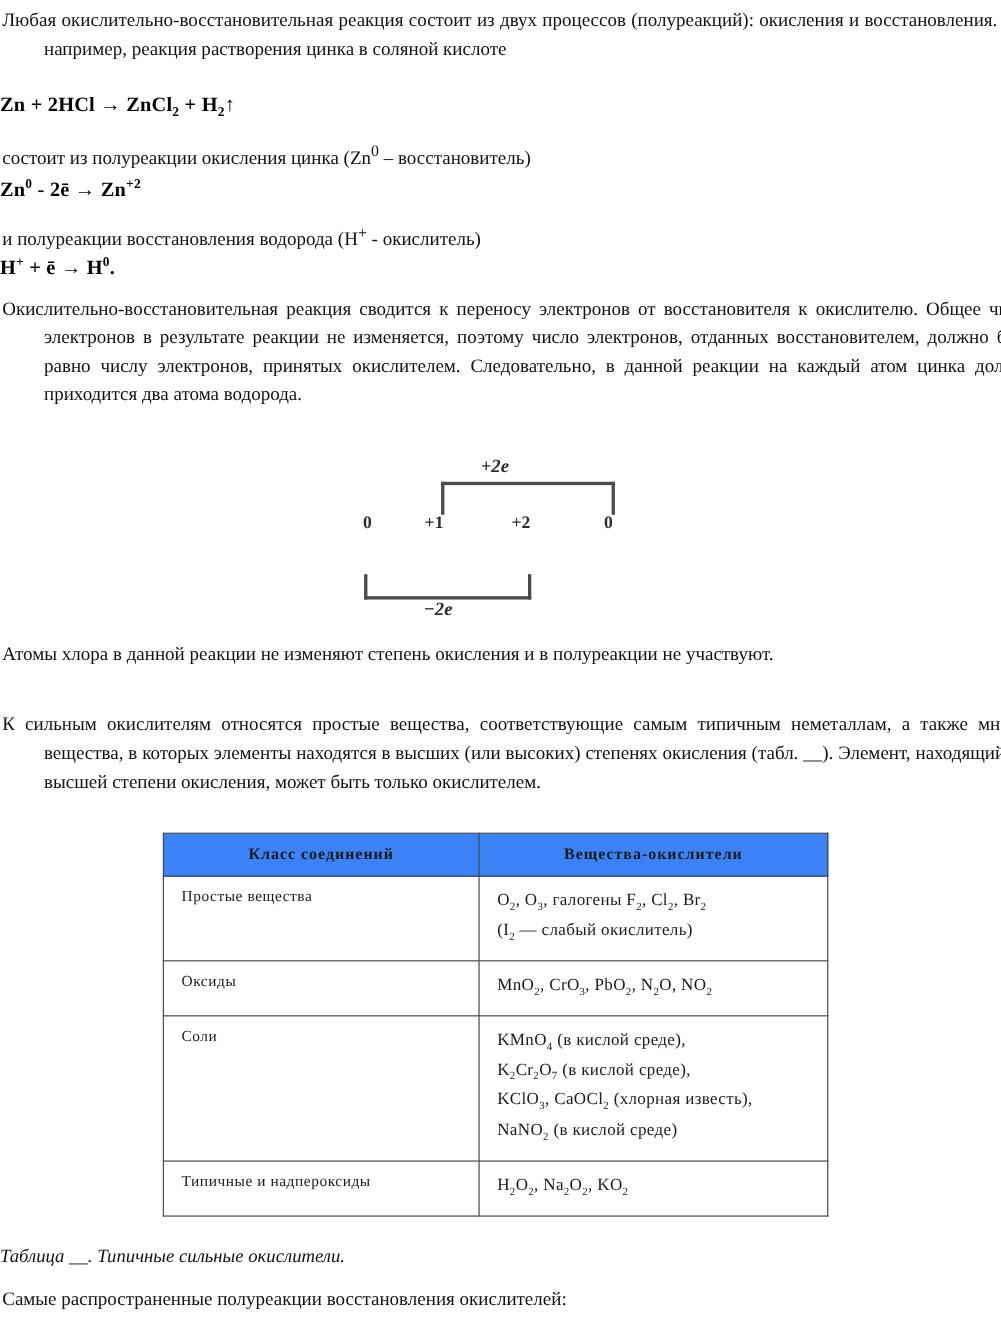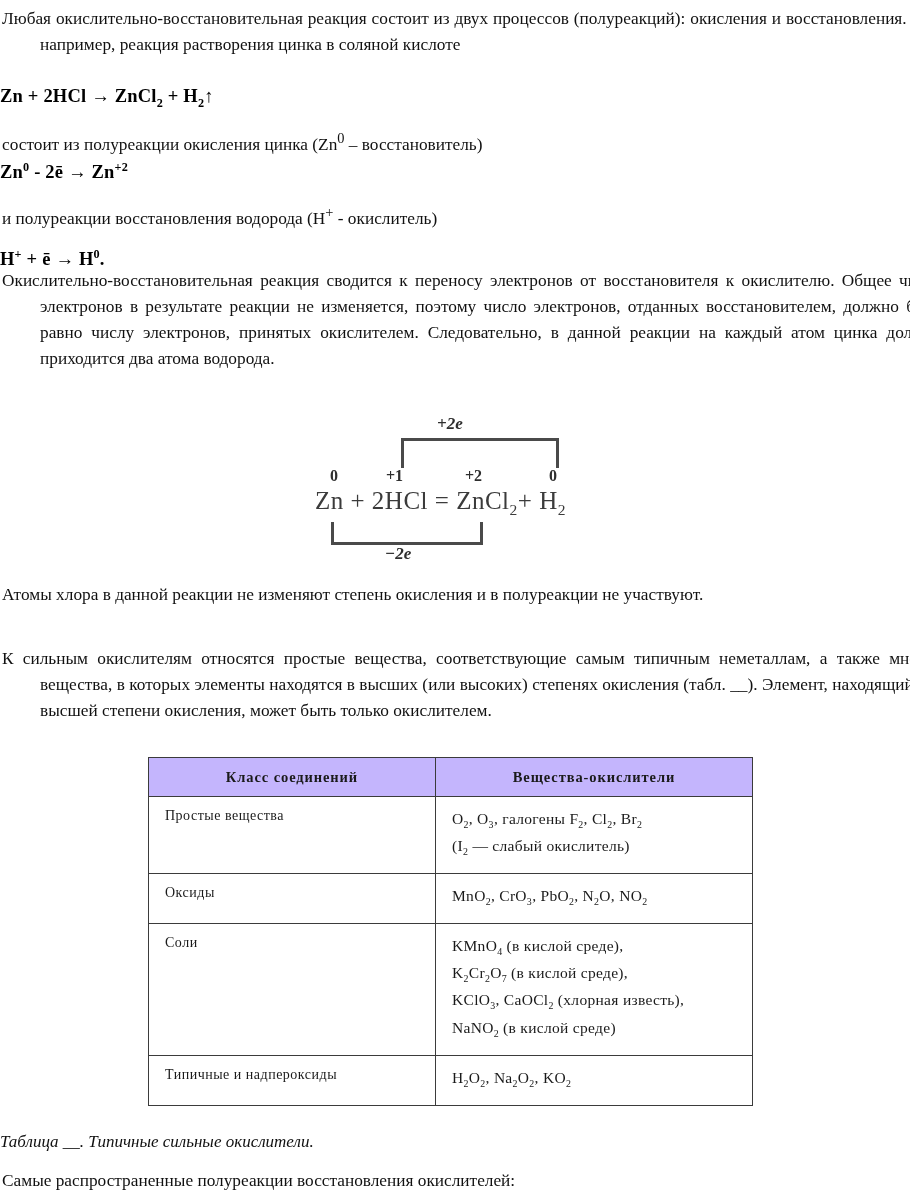--- a/index.html
+++ b/index.html
@@ -109,21 +109,21 @@
     width: 605px;
     table-layout: fixed;
     background: #fff;
   }
   table.oxid td, table.oxid th {
     border: 1.6px solid #3b3b3b;
     vertical-align: top;
     font-family: "Liberation Serif", "DejaVu Serif", serif;
   }
   table.oxid th {
-    background: #c4b5fd;
+    background: #3b82f6;
     font-size: 14.5px;
     font-weight: bold;
     text-align: center;
     padding: 11px 6px 10px 6px;
     letter-spacing: .9px;
     color: #1a1a1a;
   }
   table.oxid td.c1 {
     width: 274px;
     font-size: 14px;
@@ -166,39 +166,38 @@
   </div>
 
   <div class="eq" style="top:160px;">
     <span id="eq2-slot"><span>Zn</span><sup>0</sup><span> - 2ē → Zn</span><sup>+2</sup></span>
   </div>
 
   <div class="para" style="left:2px; top:199px; width:902px;">
     <span>и полуреакции восстановления водорода (H</span><sup>+</sup><span> - окислитель)</span>
   </div>
 
-  <div class="eq" style="top:231px;margin-top:16px;">
+  <div class="eq" style="top:231px;">
     <span id="eq3-slot"><span>H</span><sup>+</sup><span> + ē → H</span><sup>0</sup><span>.</span></span>
   </div>
 
   <div class="para p-hang" style="left:2px; top:268px; width:902px;">Окислительно-восстановительная реакция сводится к переносу электронов от восстановителя к окислителю. Общее число электронов в результате реакции не изменяется, поэтому число электронов, отданных восстановителем, должно быть равно числу электронов, принятых окислителем. Следовательно, в данной реакции на каждый атом цинка должно приходится два атома водорода.</div>
 
   <div class="scheme" style="top:412px;">
     <div class="scheme-inner">
 
       <div class="sch-label" style="left:152px; top:2px;">+2e</div>
 
       <div class="bracket-top" style="left:116px; top:26px; width:158px; height:30px;"></div>
 
       <div class="sch-ox" style="left:45px; top:55px;">0</div>
       <div class="sch-ox" style="left:101px; top:55px;">+1</div>
       <div class="sch-ox" style="left:180px; top:55px;">+2</div>
       <div class="sch-ox" style="left:264px; top:55px;">0</div>
 
-      <div class="sch-eqline" style="left:30px; top:75px;" id="sch-eq-slot"><span>Zn + 2HCl = ZnCl</span><sub>2</sub><span>+ H</span><sub>2</sub></div>
 
       <div class="bracket-bottom" style="left:46px; top:110px; width:152px; height:23px;"></div>
 
       <div class="sch-label" style="left:100px; top:132px;">−2e</div>
     </div>
   </div>
 
   <div class="para p-hang" style="left:2px; top:582px; width:902px;">Атомы хлора в данной реакции не изменяют степень окисления и в полуреакции не участвуют.</div>
 
   <div class="para p-hang" style="left:2px; top:646px; width:902px;">К сильным окислителям относятся простые вещества, соответствующие самым типичным неметаллам, а также многие вещества, в которых элементы находятся в высших (или высоких) степенях окисления (табл. __). Элемент, находящийся в высшей степени окисления, может быть только окислителем.</div>

